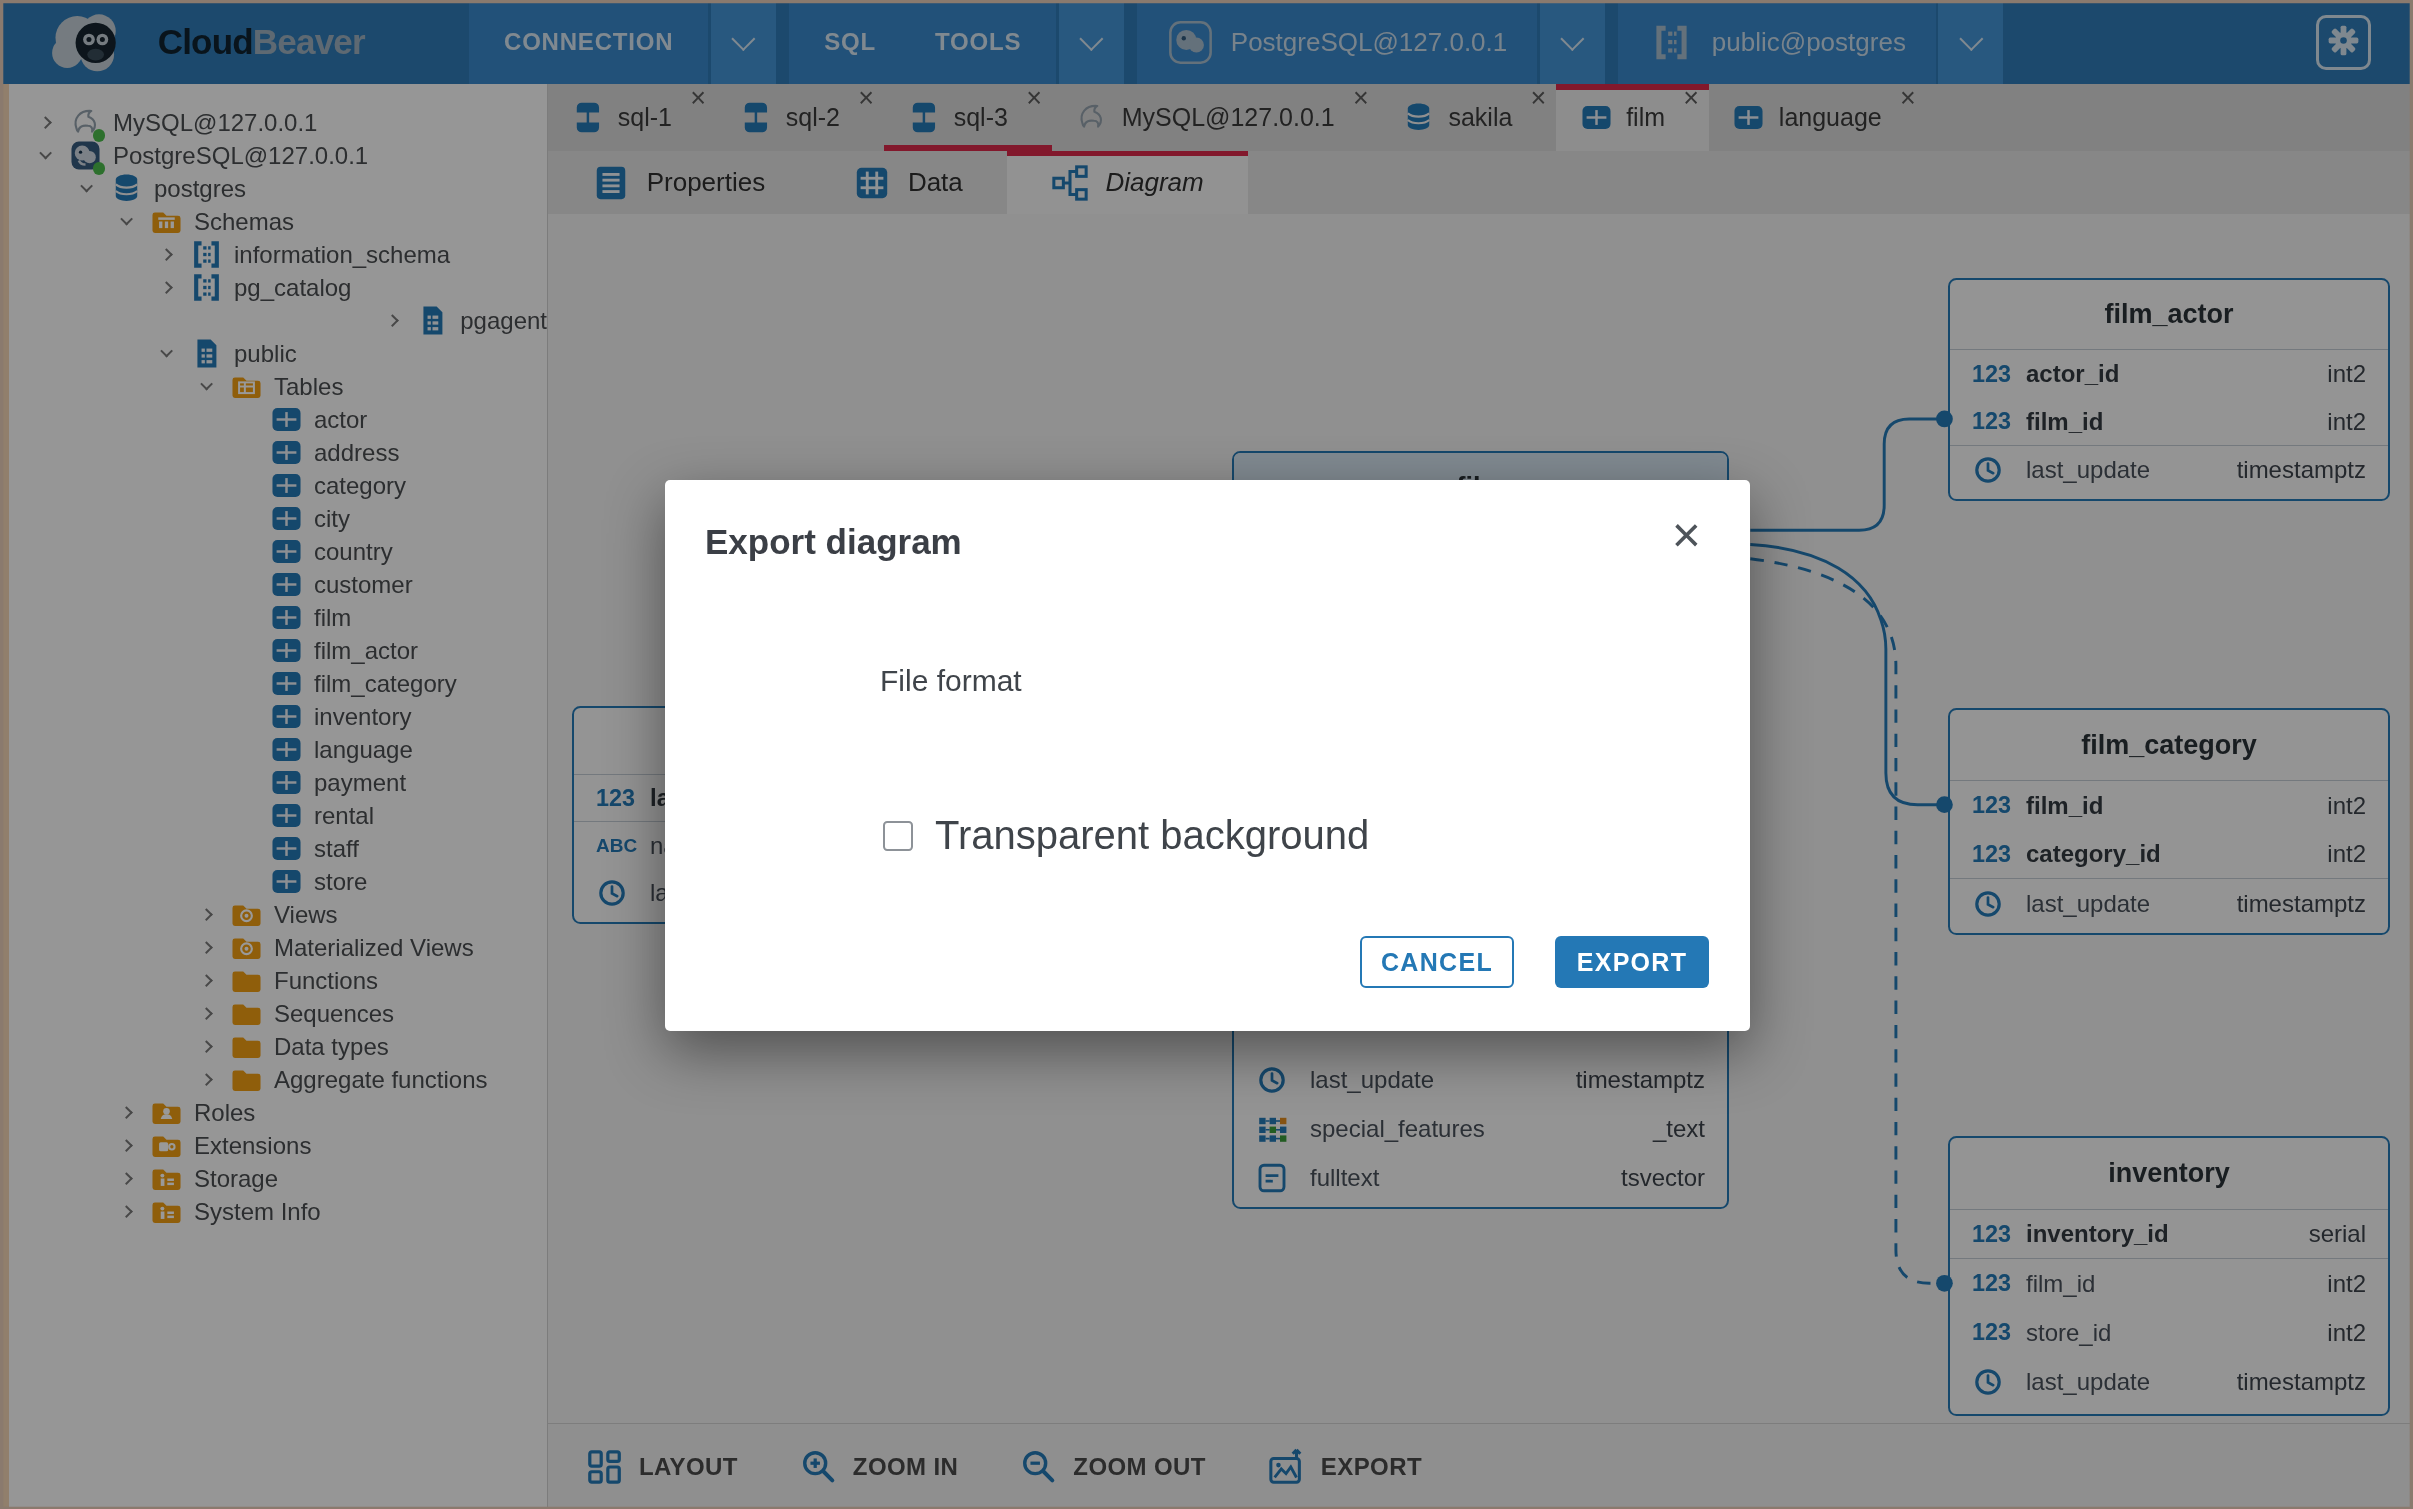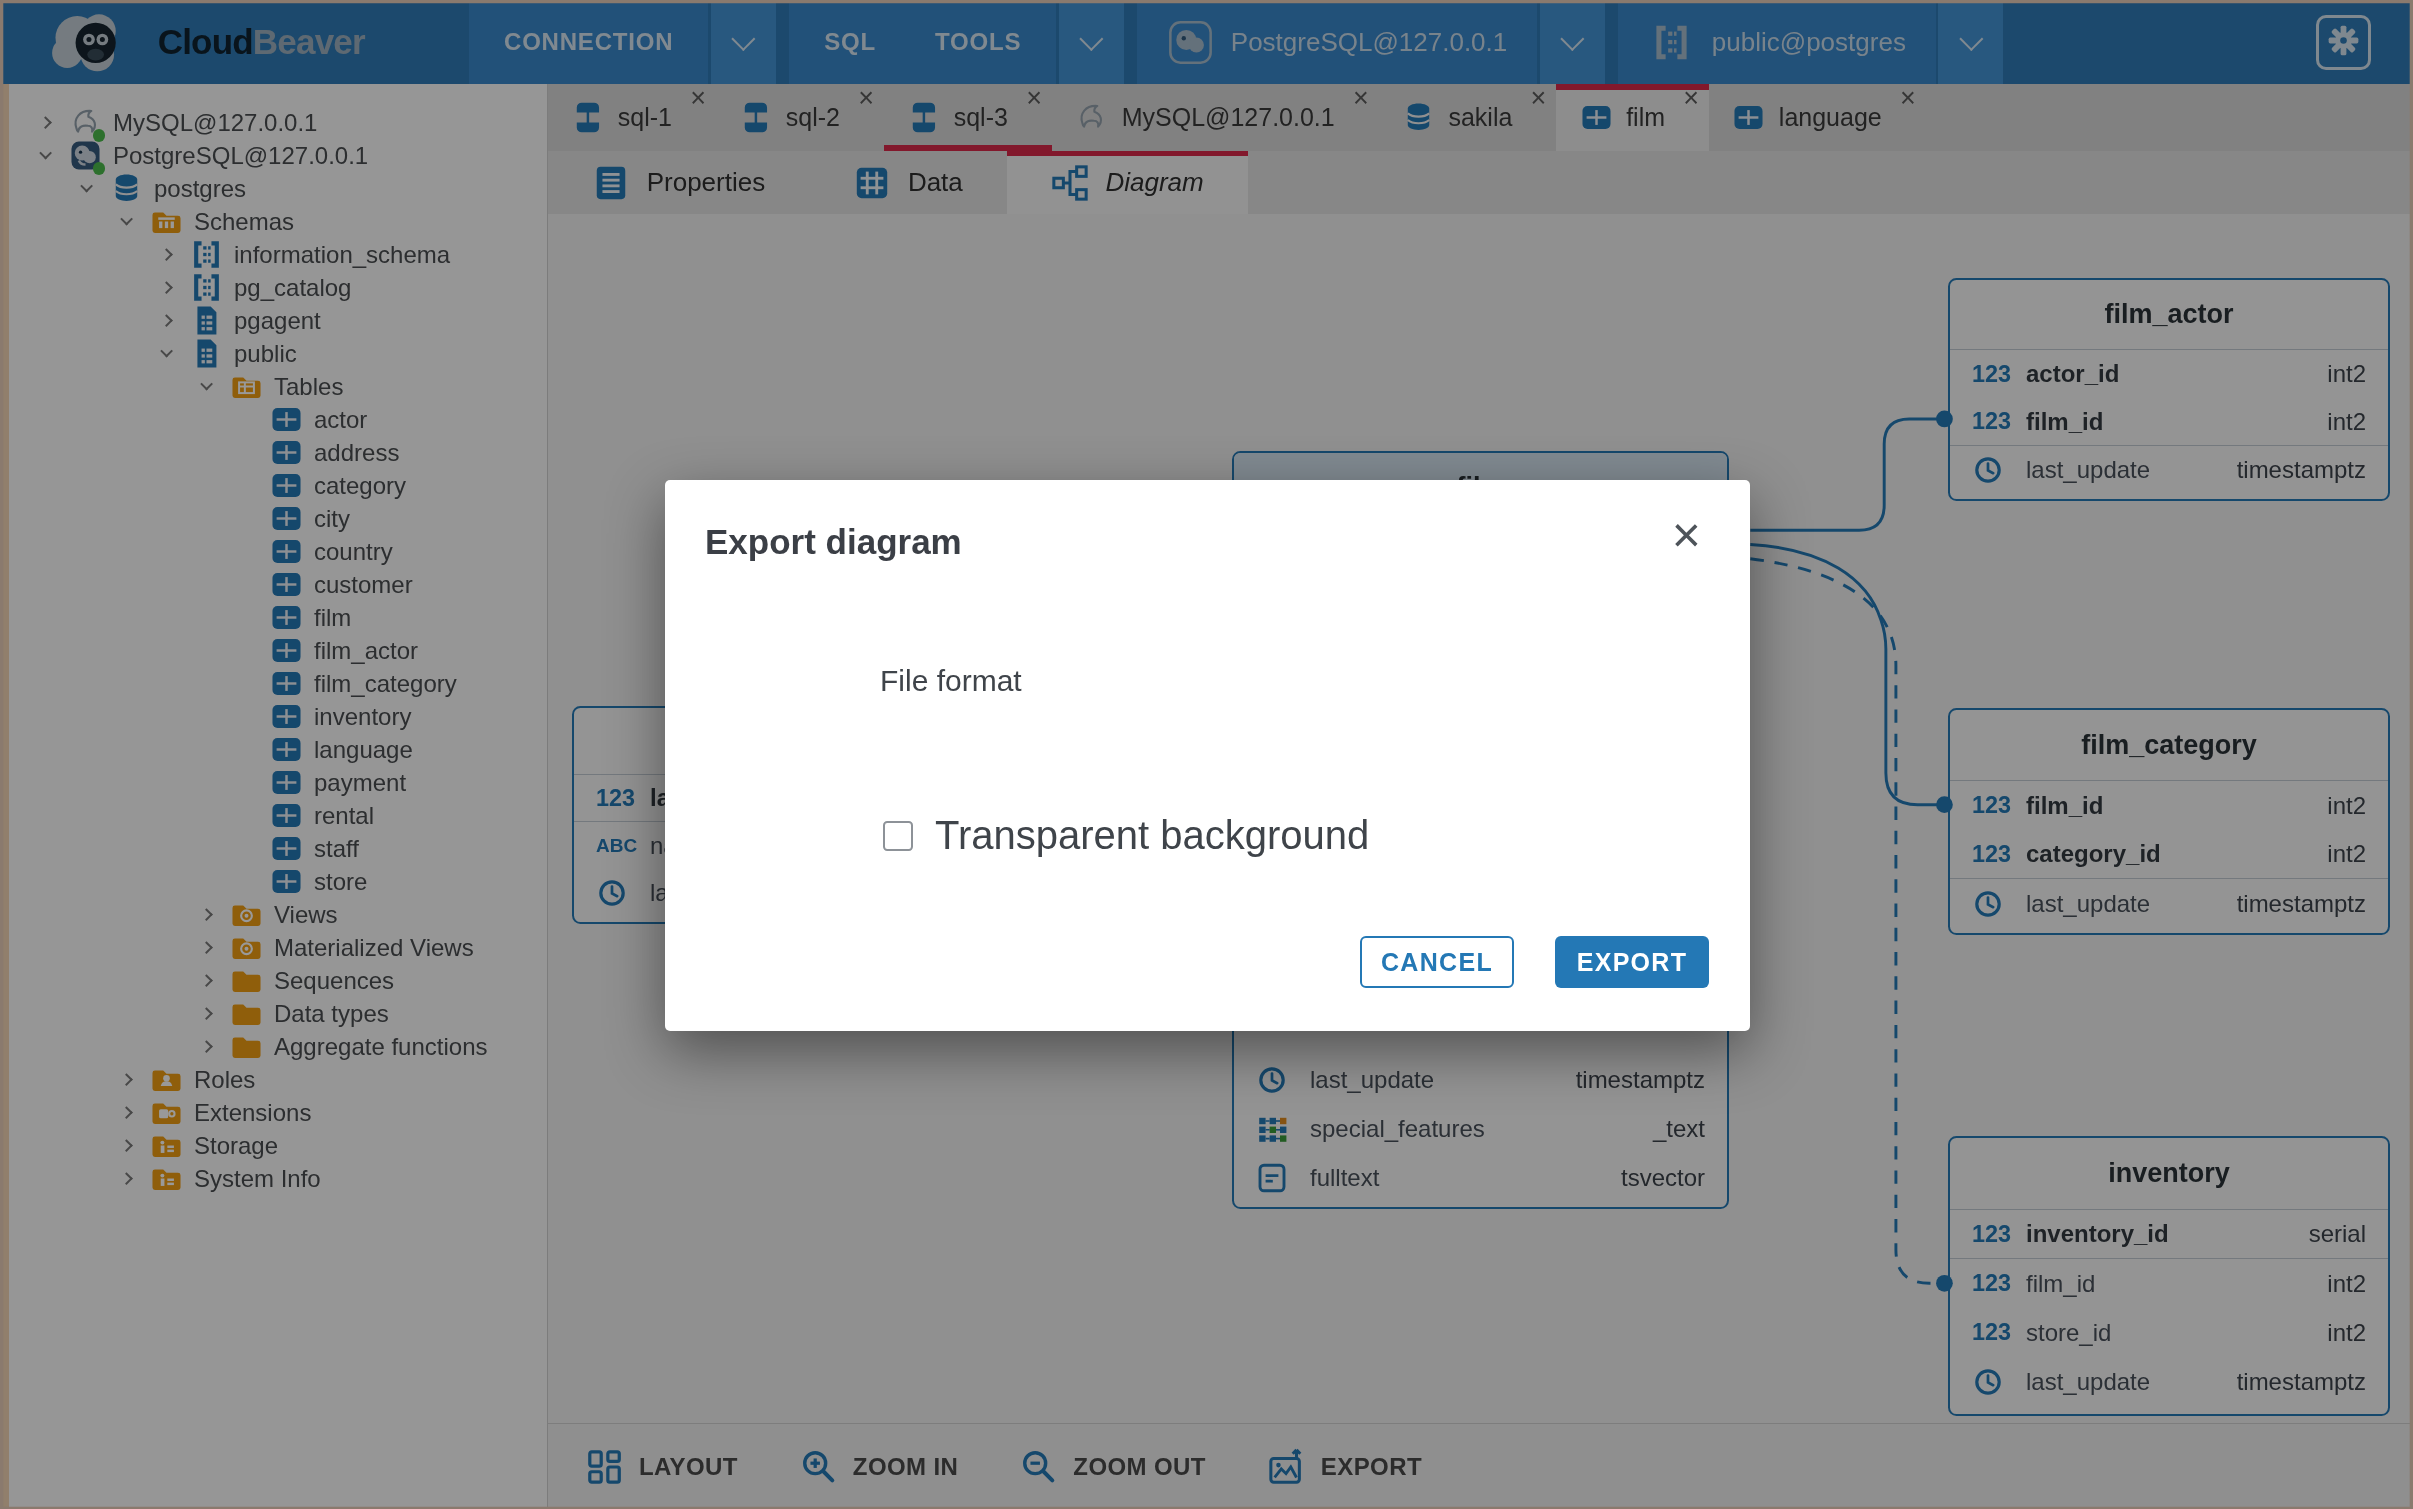--- a/index.html
+++ b/index.html
@@ -282,21 +282,21 @@
                     <rect x="16" y="18" width="4" height="4"></rect>
                     <rect x="16" y="26" width="4" height="4"></rect>
                     <rect x="22" y="10" width="3" height="4"></rect>
                     <rect x="22" y="18" width="3" height="4"></rect>
                     <rect x="22" y="26" width="3" height="4"></rect>
                   </g>
                 </svg>
               </span></span>
             <span class="tlabel">pg_catalog</span>
           </div>
-          <div class="trow" style="padding-left: 154px;">
+          <div class="trow" style="padding-left: 154px; justify-content: flex-end;">
             <span class="chev col">
               <i></i>
             </span>
             <span class="ticon"><span style="display: inline-flex; align-items: center; justify-content: center;">
                 <svg viewBox="0 0 40 40">
                   <path d="M9 3h16l7 7v27H9z" fill="#2478b5"></path>
                   <g fill="#eef3f7">
                     <rect x="14" y="14" width="4" height="4"></rect>
                     <rect x="20" y="14" width="7" height="4"></rect>
                     <rect x="14" y="21" width="4" height="4"></rect>
@@ -556,20 +556,31 @@
               <i></i>
             </span>
             <span class="ticon"><span style="display: inline-flex; align-items: center; justify-content: center;">
                 <svg viewBox="0 0 40 40">
                   <path d="M3 31V12q0-3 3-3h10l4 4h14q3 0 3 3v15q0 3-3 3H6q-3 0-3-3z" fill="#ef9d13"></path>
                   <circle cx="20" cy="21.5" r="6.5" fill="none" stroke="#fff" stroke-width="2.6"></circle>
                   <circle cx="20" cy="21.5" r="2.4" fill="#fff"></circle>
                 </svg>
               </span></span>
             <span class="tlabel">Materialized Views</span>
+          </div>
+          <div class="trow" style="padding-left: 194px;">
+            <span class="chev col">
+              <i></i>
+            </span>
+            <span class="ticon"><span style="display: inline-flex; align-items: center; justify-content: center;">
+                <svg viewBox="0 0 40 40">
+                  <path d="M3 31V12q0-3 3-3h10l4 4h14q3 0 3 3v15q0 3-3 3H6q-3 0-3-3z" fill="#ef9d13"></path>
+                </svg>
+              </span></span>
+            <span class="tlabel">Functions</span>
           </div>
           <div class="trow" style="padding-left: 194px;">
             <span class="chev col">
               <i></i>
             </span>
             <span class="ticon"><span style="display: inline-flex; align-items: center; justify-content: center;">
                 <svg viewBox="0 0 40 40">
                   <path d="M3 31V12q0-3 3-3h10l4 4h14q3 0 3 3v15q0 3-3 3H6q-3 0-3-3z" fill="#ef9d13"></path>
                 </svg>
               </span></span>

